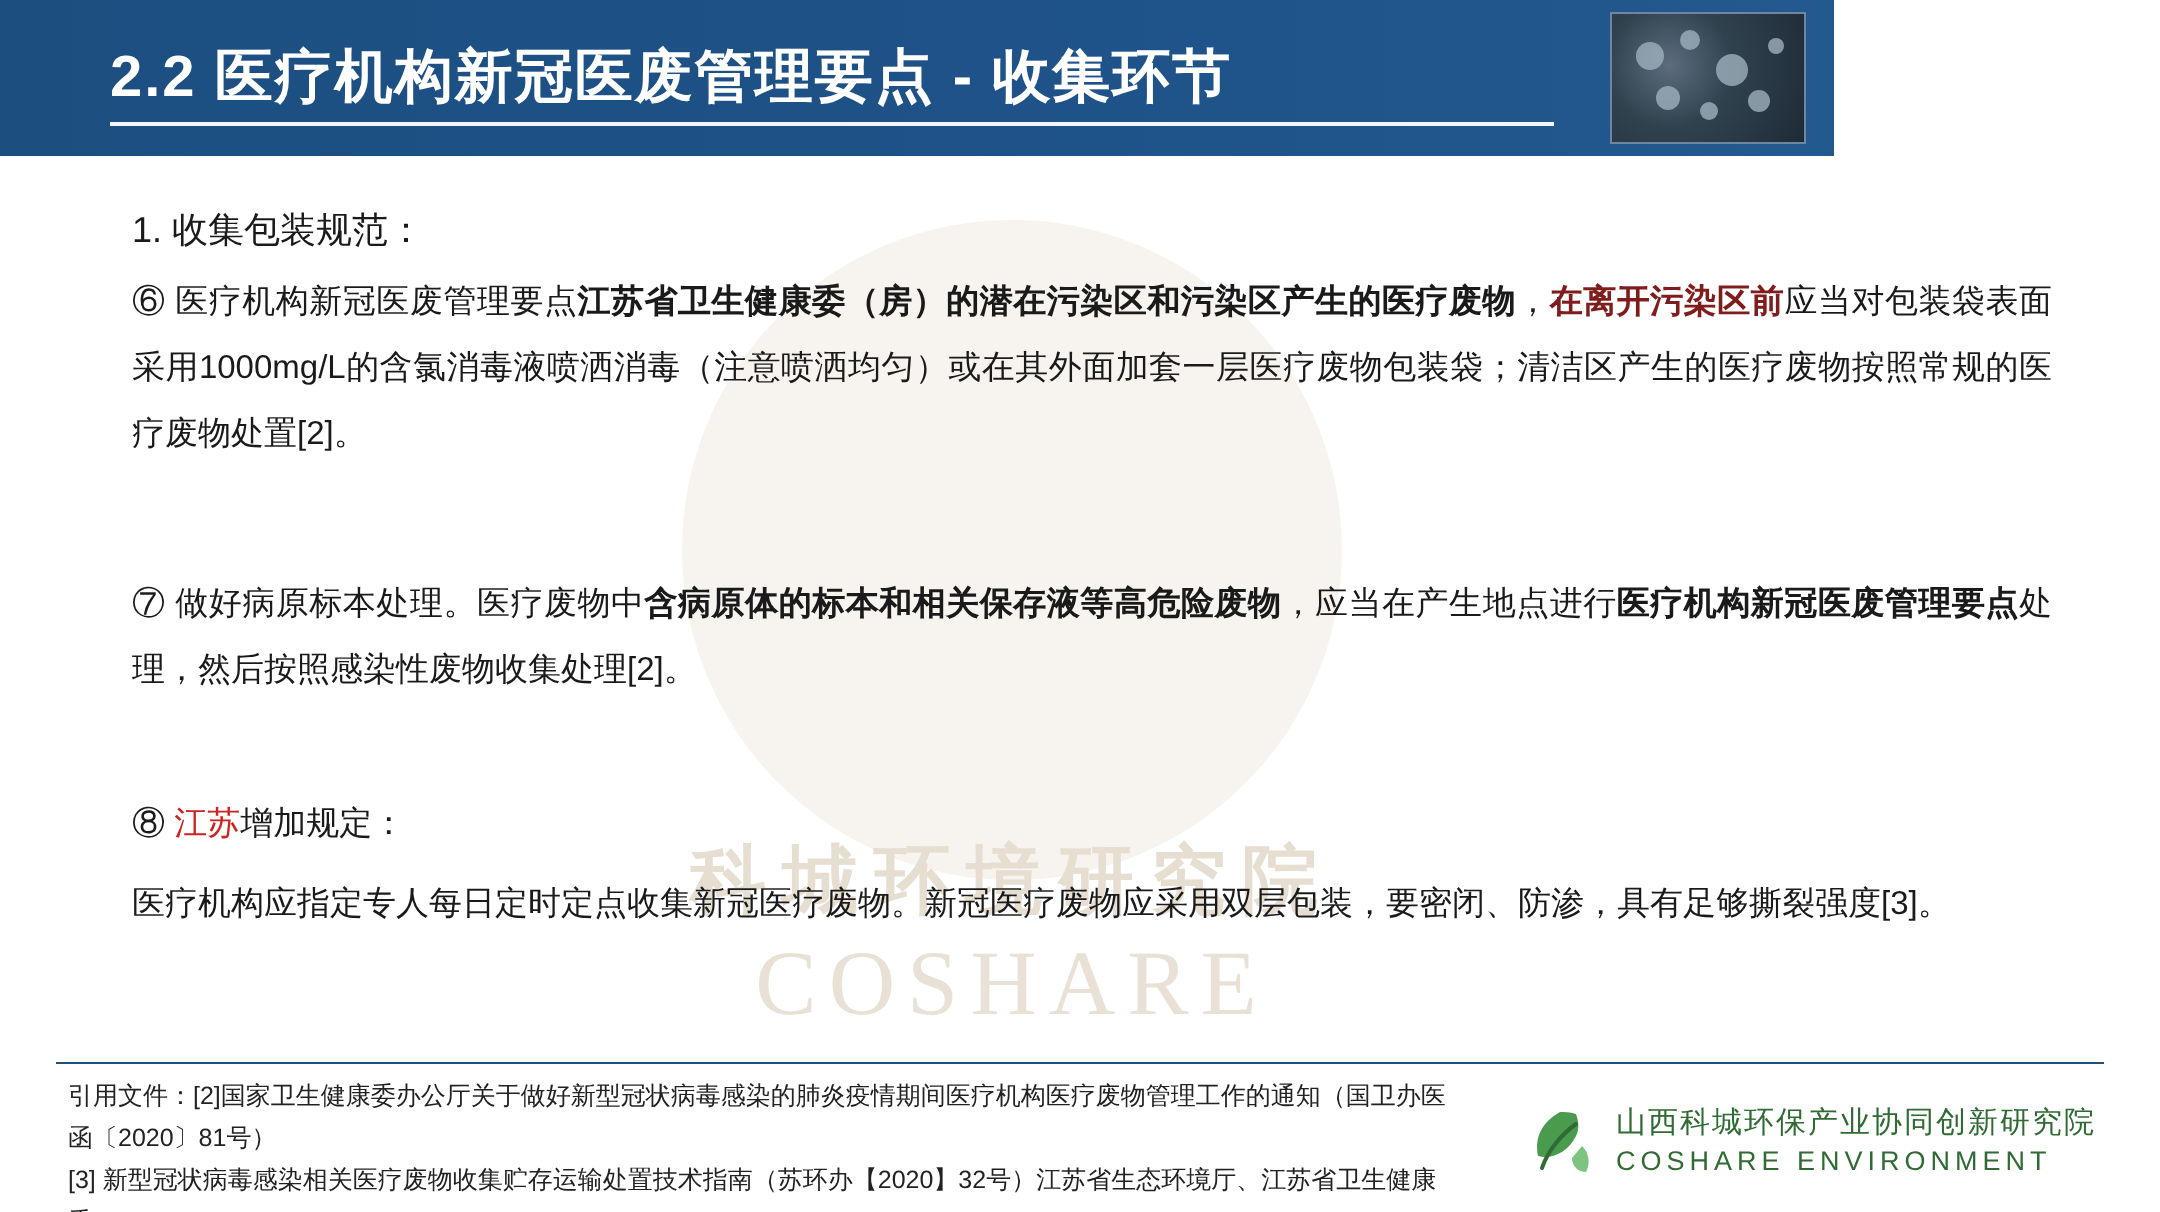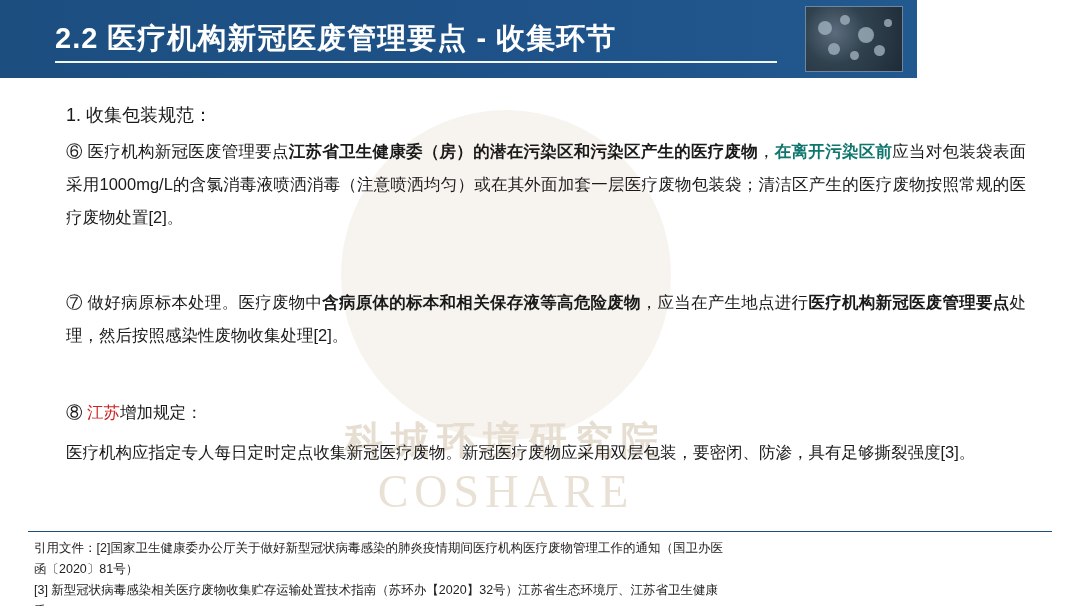--- a/index.html
+++ b/index.html
@@ -131,21 +131,21 @@
     font-size: 16.5px;
     line-height: 33px;
     color: #1a1a1a;
     text-align: justify;
   }
   .p1 { top: 57px; }
   .p2 { top: 208px; }
   .p3 { top: 318px; }
   .p4 { top: 358px; }
   .b { font-weight: bold; }
-  .red { color: #0f766e; font-weight: bold; }
+  .red { color: #7f1d1d; font-weight: bold; }
   .red-plain { color: #cf2222; }
   
   .footer-rule {
     position: absolute;
     left: 28px;
     top: 531px;
     width: 1024px;
     height: 1px;
     background: #1f4e79;
   }
@@ -223,14 +223,23 @@
     <div class="para p3"><span>⑧</span><span> </span><span class="red-plain">江苏</span><span>增加规定：</span></div>
     <div class="para p4"><span>医疗机构应指定专人每日定时定点收集新冠医疗废物。新冠医疗废物应采用双层包装，要密闭、防渗，具有足够撕裂强度[3]。</span></div>
   </div>
 
   <div class="footer-rule"></div>
   <div class="refs">
     <div>引用文件：[2]国家卫生健康委办公厅关于做好新型冠状病毒感染的肺炎疫情期间医疗机构医疗废物管理工作的通知（国卫办医函〔2020〕81号）</div>
     <div>[3] 新型冠状病毒感染相关医疗废物收集贮存运输处置技术指南（苏环办【2020】32号）江苏省生态环境厅、江苏省卫生健康委：</div>
   </div>
 
+  <div class="logo">
+    <svg class="logo-leaf" viewBox="0 0 36 36">
+      <path d="M18 3 C9 8 5 16 7 25 C14 27 22 23 26 15 C28 11 27 7 26 4 C23 3 20 3 18 3 Z" fill="#4a9b4e"></path>
+      <path d="M9 31 C12 22 19 14 26 9" stroke="#2f6b32" stroke-width="2" fill="none" stroke-linecap="round"></path>
+      <path d="M29 20 C33 24 33 29 31 33 C27 33 24 30 24 26" fill="#7cc47f"></path>
+    </svg>
+    <div class="logo-cn">山西科城环保产业协同创新研究院</div>
+    <div class="logo-en">COSHARE ENVIRONMENT</div>
+  </div>
 
 </div>
 
 </body></html>

